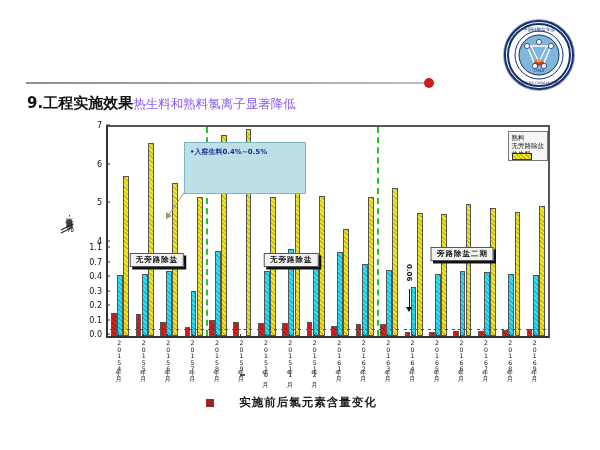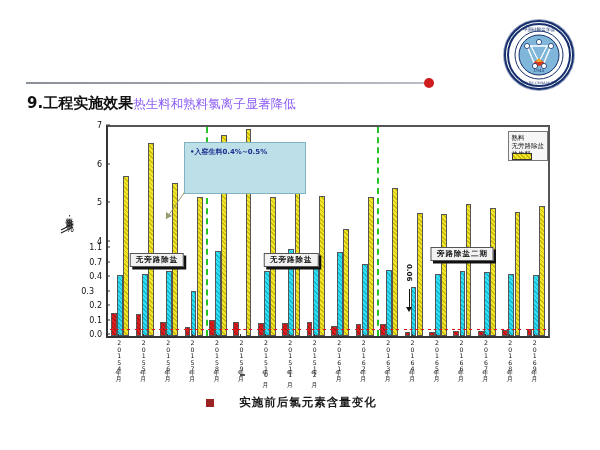--- a/index.html
+++ b/index.html
@@ -299,21 +299,21 @@
         </div>
         <div style="position: absolute; left: 40px; top: 0px;">
           <div class="ytick" style="left: 0px; top: 194.544px; transform: translate(-100%, -50%); right: auto; margin-right: 0px; padding-right: 4px; position: absolute;">0.1</div>
           <div class="ytickmark" style="top: 194.544px;"></div>
         </div>
         <div style="position: absolute; left: 40px; top: 0px;">
           <div class="ytick" style="left: 0px; top: 180.088px; transform: translate(-100%, -50%); right: auto; margin-right: 0px; padding-right: 4px; position: absolute;">0.2</div>
           <div class="ytickmark" style="top: 180.088px;"></div>
         </div>
         <div style="position: absolute; left: 40px; top: 0px;">
-          <div class="ytick" style="left: 0px; top: 165.632px; transform: translate(-100%, -50%); right: auto; margin-right: 0px; padding-right: 12px; position: absolute;">0.3</div>
+          <div class="ytick" style="left: 0px; top: 165.632px; transform: translate(-100%, -50%); right: auto; margin-right: 0px; padding-right: 4px; position: absolute;">0.3</div>
           <div class="ytickmark" style="top: 165.632px;"></div>
         </div>
         <div style="position: absolute; left: 40px; top: 0px;">
           <div class="ytick" style="left: 0px; top: 151.177px; transform: translate(-100%, -50%); right: auto; margin-right: 0px; padding-right: 4px; position: absolute;">0.4</div>
           <div class="ytickmark" style="top: 151.177px;"></div>
         </div>
         <div style="position: absolute; left: 40px; top: 0px;">
           <div class="ytick" style="left: 0px; top: 136.721px; transform: translate(-100%, -50%); right: auto; margin-right: 0px; padding-right: 4px; position: absolute;">0.7</div>
           <div class="ytickmark" style="top: 136.721px;"></div>
         </div>

